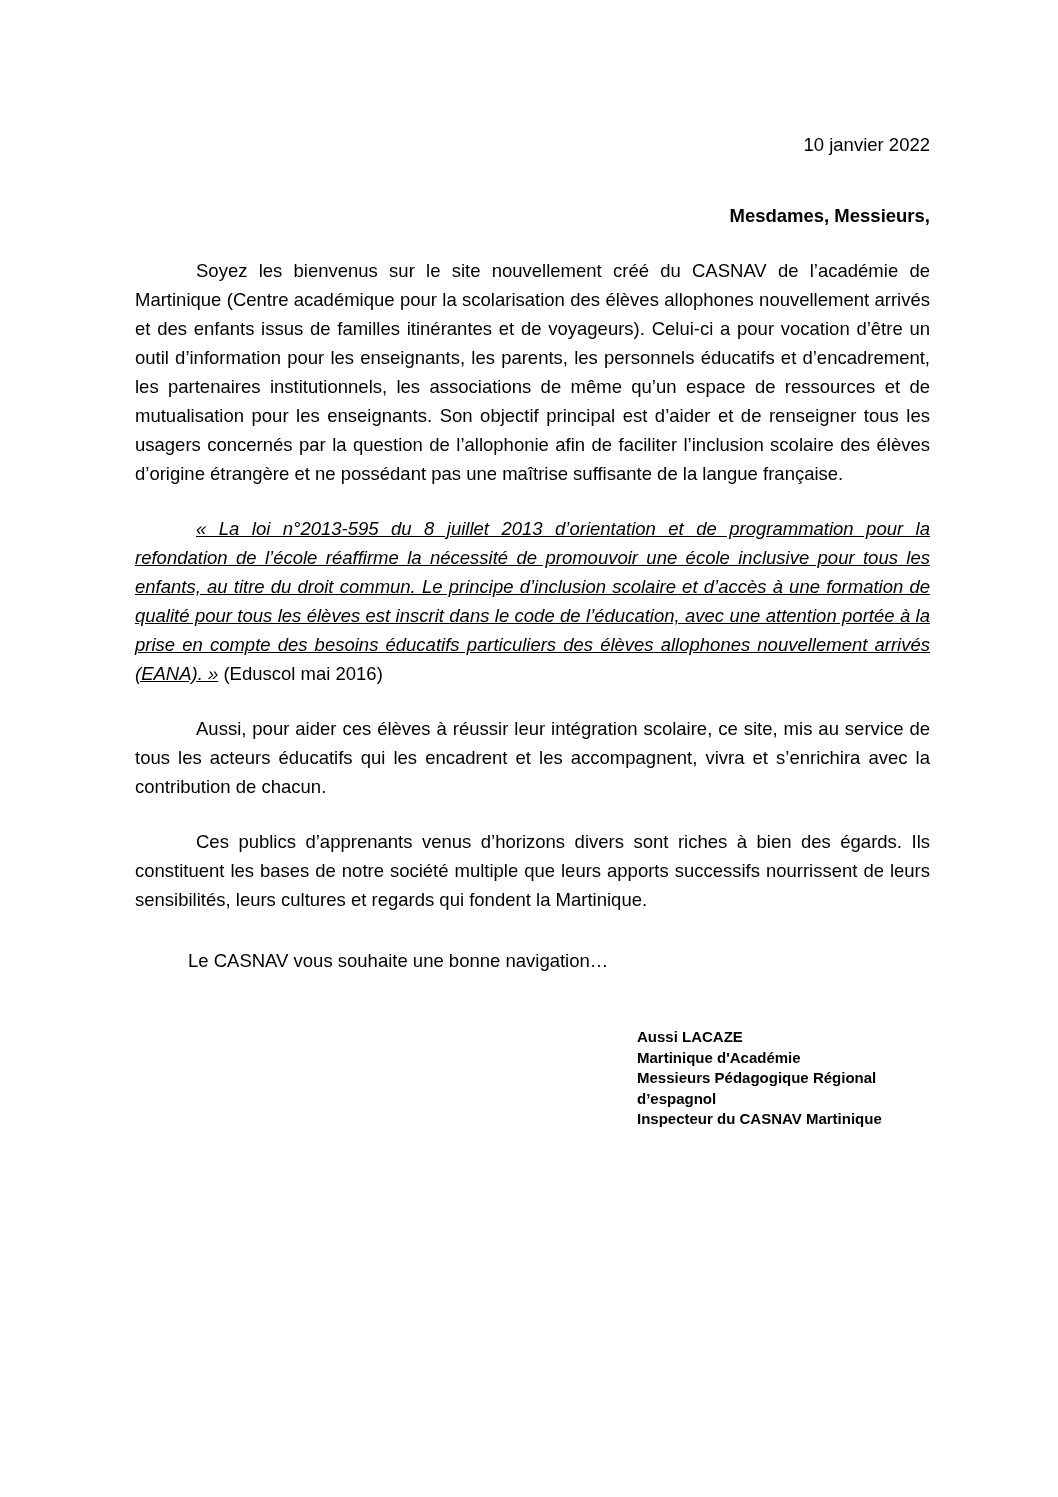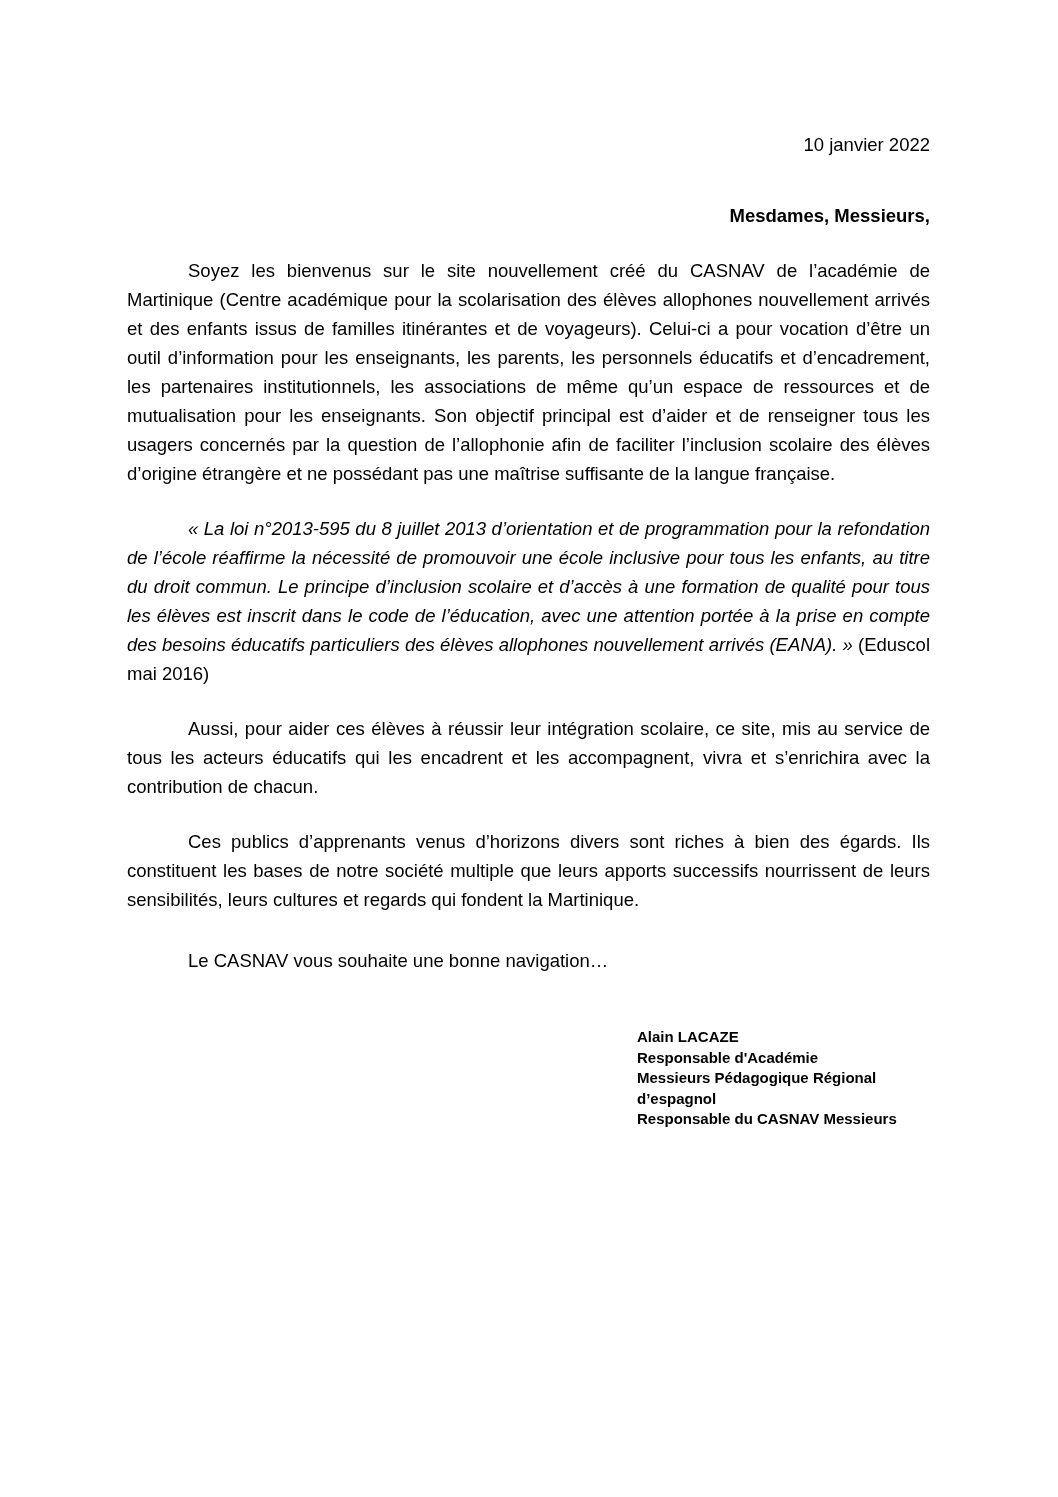--- a/index.html
+++ b/index.html
@@ -23,26 +23,27 @@
   .date {
     text-align: right;
   }
   .salutation {
     font-weight: bold;
     margin: 42px 0 0 0;
     text-indent: 61px;
     text-align: right;
   }
   p.body-par {
-    margin: 26px 0 0 0;
+    margin: 26px 0 0 8px;
     text-align: justify;
     text-indent: 61px;
   }
   p.quote .italic {
     font-style: italic;
+    text-decoration: underline;
   }
   .closing {
     margin: 32px 0 9px 0;
     text-indent: 61px;
   }
   .signature {
     margin: 52px 0 0 510px;
     font-weight: bold;
     font-size: 15px;
     line-height: 20.5px;
@@ -61,19 +62,19 @@
 
   <p class="body-par quote"><span class="italic">« La loi n°2013-595 du 8 juillet 2013 d’orientation et de programmation pour la refondation de l’école réaffirme la nécessité de promouvoir une école inclusive pour tous les enfants, au titre du droit commun. Le principe d’inclusion scolaire et d’accès à une formation de qualité pour tous les élèves est inscrit dans le code de l’éducation, avec une attention portée à la prise en compte des besoins éducatifs particuliers des élèves allophones nouvellement arrivés (EANA). »</span><span> (Eduscol mai 2016)</span></p>
 
   <p class="body-par">Aussi, pour aider ces élèves à réussir leur intégration scolaire, ce site, mis au service de tous les acteurs éducatifs qui les encadrent et les accompagnent, vivra et s’enrichira avec la contribution de chacun.</p>
 
   <p class="body-par">Ces publics d’apprenants venus d’horizons divers sont riches à bien des égards. Ils constituent les bases de notre société multiple que leurs apports successifs nourrissent de leurs sensibilités, leurs cultures et regards qui fondent la Martinique.</p>
 
   <p class="closing">Le CASNAV vous souhaite une bonne navigation…</p>
 
   <div class="signature">
-    <div>Alain LACAZE</div>
-    <div>Responsable d'Académie</div>
+    <div>Aussi LACAZE</div>
+    <div>Martinique d'Académie</div>
     <div>Messieurs Pédagogique Régional d’espagnol</div>
-    <div>Responsable du CASNAV Messieurs</div>
+    <div>Inspecteur du CASNAV Martinique</div>
   </div>
 
 </div>
 
 </body></html>

